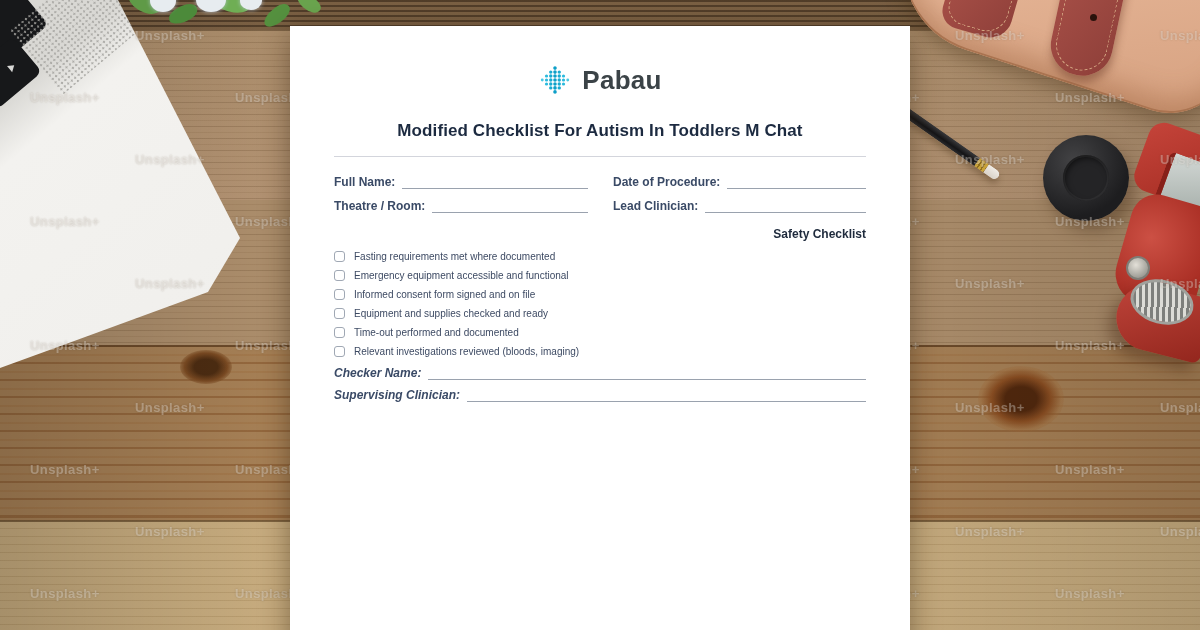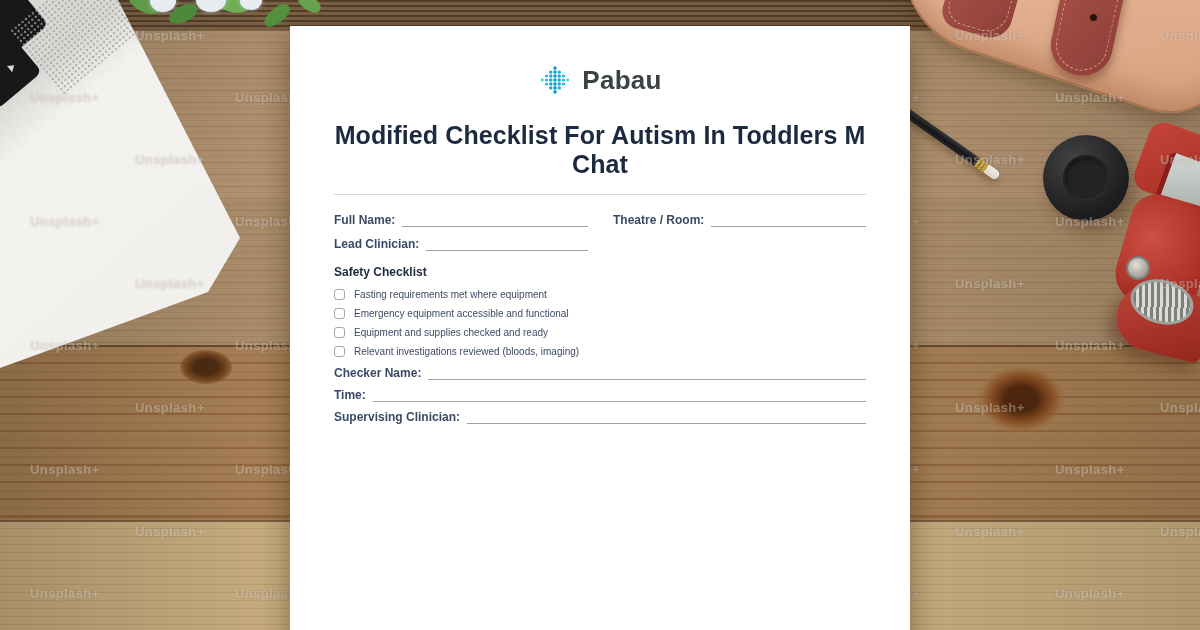--- a/index.html
+++ b/index.html
@@ -100,37 +100,37 @@
   .watermark-layer { position:absolute; inset:0; pointer-events:none; }
   .wm { position:absolute; font-size:13px; font-weight:700; letter-spacing:.4px;
     color:rgba(255,255,255,.30); text-shadow:0 0 2px rgba(95,72,48,.28); white-space:nowrap; }
 
   
   .card { position:absolute; left:290px; top:26px; width:620px; height:650px; background:#ffffff;
     box-shadow:0 8px 28px rgba(45,28,10,.45); padding:36px 44px 0 44px; }
   .logo-row { display:flex; align-items:center; justify-content:center; gap:10px; height:36px; }
   .logo-icon { width:34px; height:34px; }
   .brand { font-size:26px; font-weight:600; color:#3b4347; letter-spacing:.3px; }
-  .doc-title { margin-top:23px; text-align:center; font-size:25px; font-weight:700; color:#1c2a40; letter-spacing:.1px; }
+  .doc-title { margin-top:23px; text-align:center; font-size:17px; font-weight:700; color:#1c2a40; letter-spacing:.1px; }
   .divider { margin-top:15px; height:1px; background:#d3d5dc; }
 
   .fields { display:grid; grid-template-columns:254px 253px; column-gap:25px; row-gap:11px; margin-top:19px; }
   .field { display:flex; align-items:flex-end; height:13px; }
   .field-label { font-size:12px; font-weight:700; color:#3a4a66; white-space:nowrap; line-height:13px; }
   .field-line { flex:1; border-bottom:1px solid #9aa2ae; height:11px; margin-left:7px; }
 
-  .section-heading { margin-top:14px; font-size:12px; font-weight:700; color:#1e2a3c; }
+  .section-heading { margin-top:14px; font-size:12px; font-weight:700; color:#1e2a3c;text-align:right; }
   .check-list { margin-top:10px; display:flex; flex-direction:column; gap:8px; }
   .check-row { display:flex; align-items:center; height:11px; }
   .checkbox { width:11px; height:11px; border:1px solid #a0a8b4; border-radius:3px; background:#fff; flex:0 0 auto; }
   .check-label { font-size:10px; color:#3d4a63; margin-left:9px; line-height:11px; }
 
   .verify-heading { margin-top:20px; font-size:12px; font-weight:700; color:#1e2a3c; }
   .verify-rows { margin-top:11px; display:flex; flex-direction:column; gap:10px; }
-  .verify-rows .field { height:12px; }
+  .verify-rows .field { height:12px;font-style:italic; }
 </style>
 </head>
 <body>
 
 <div id="scene">
 
   <div class="bg-base"></div>
   <div class="bg-slats"></div>
   <div class="bg-grain-mid"></div>
   <div class="bg-grain-low"></div>
@@ -283,58 +283,66 @@
 
     <div class="doc-title">Modified Checklist For Autism In Toddlers M Chat</div>
     <div class="divider"></div>
 
     <div class="fields">
       <div class="field">
         <span class="field-label">Full Name:</span>
         <span class="field-line"></span>
       </div>
       <div class="field">
+        <span class="field-label">Date of Procedure:</span>
+        <span class="field-line"></span>
+      </div>
+      <div class="field">
         <span class="field-label">Theatre / Room:</span>
         <span class="field-line"></span>
       </div>
       <div class="field">
         <span class="field-label">Lead Clinician:</span>
         <span class="field-line"></span>
       </div>
     </div>
 
     <div class="section-heading">Safety Checklist</div>
 
     <div class="check-list">
       <div class="check-row">
         <span class="checkbox"></span>
-        <span class="check-label">Fasting requirements met where equipment</span>
+        <span class="check-label">Fasting requirements met where documented</span>
       </div>
       <div class="check-row">
         <span class="checkbox"></span>
         <span class="check-label">Emergency equipment accessible and functional</span>
       </div>
       <div class="check-row">
         <span class="checkbox"></span>
+        <span class="check-label">Informed consent form signed and on file</span>
+      </div>
+      <div class="check-row">
+        <span class="checkbox"></span>
         <span class="check-label">Equipment and supplies checked and ready</span>
       </div>
       <div class="check-row">
         <span class="checkbox"></span>
+        <span class="check-label">Time-out performed and documented</span>
+      </div>
+      <div class="check-row">
+        <span class="checkbox"></span>
         <span class="check-label">Relevant investigations reviewed (bloods, imaging)</span>
       </div>
     </div>
 
 
     <div class="verify-rows">
       <div class="field">
         <span class="field-label">Checker Name:</span>
-        <span class="field-line"></span>
-      </div>
-      <div class="field">
-        <span class="field-label">Time:</span>
         <span class="field-line"></span>
       </div>
       <div class="field">
         <span class="field-label">Supervising Clinician:</span>
         <span class="field-line"></span>
       </div>
     </div>
 
   </div>
 </div>

